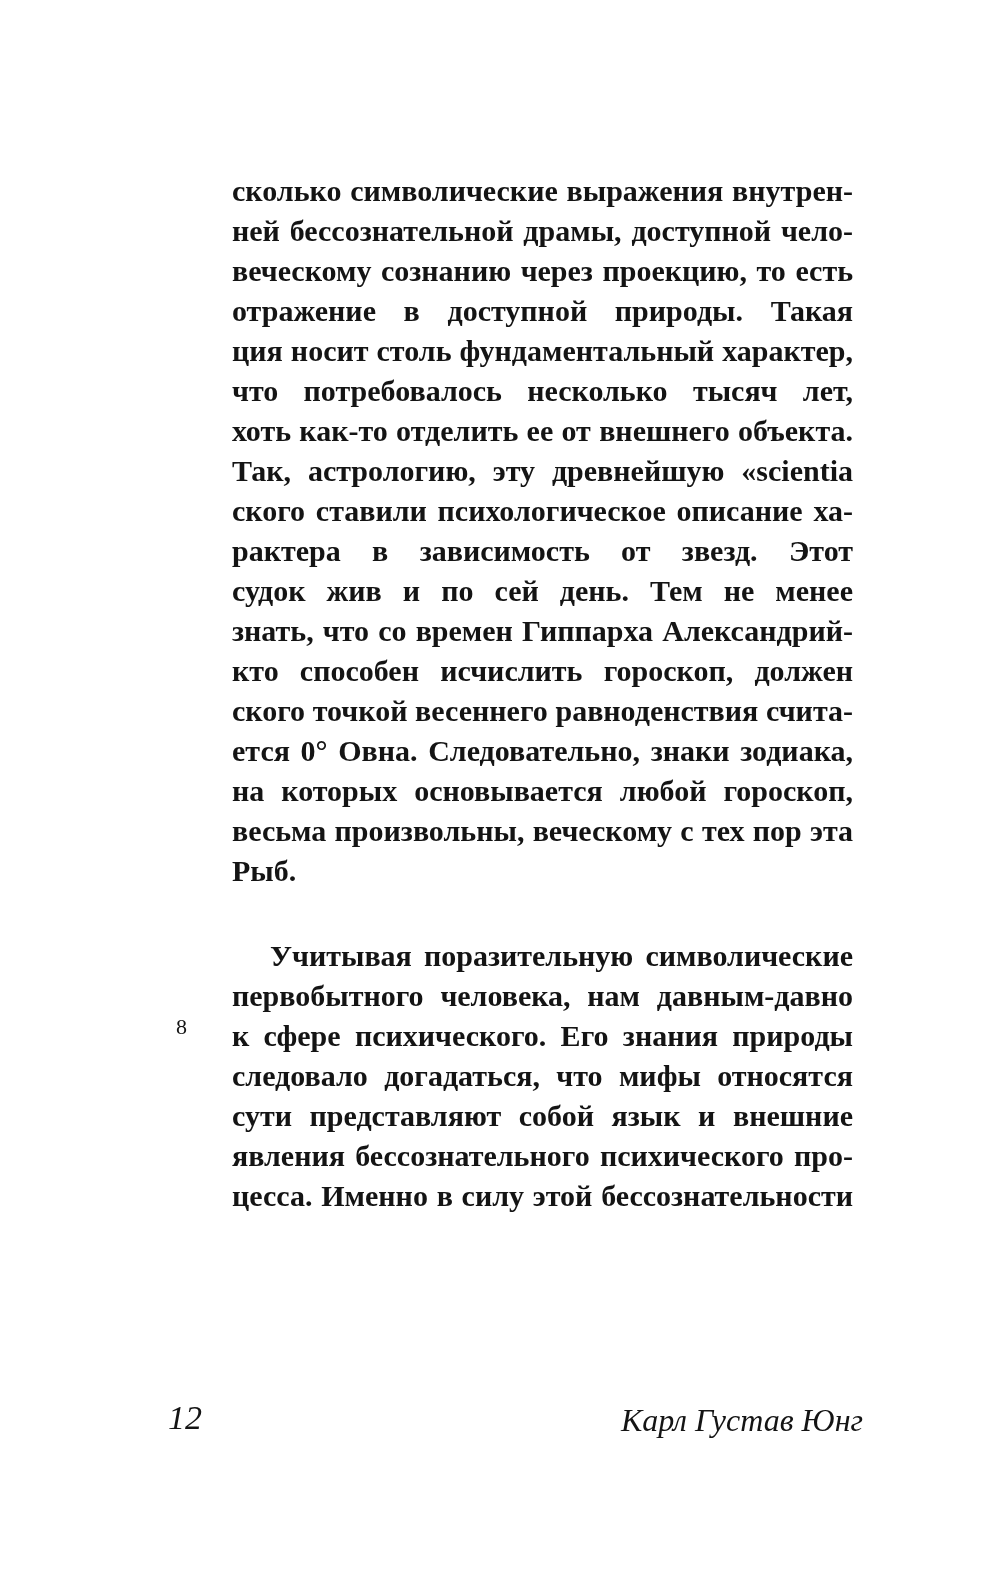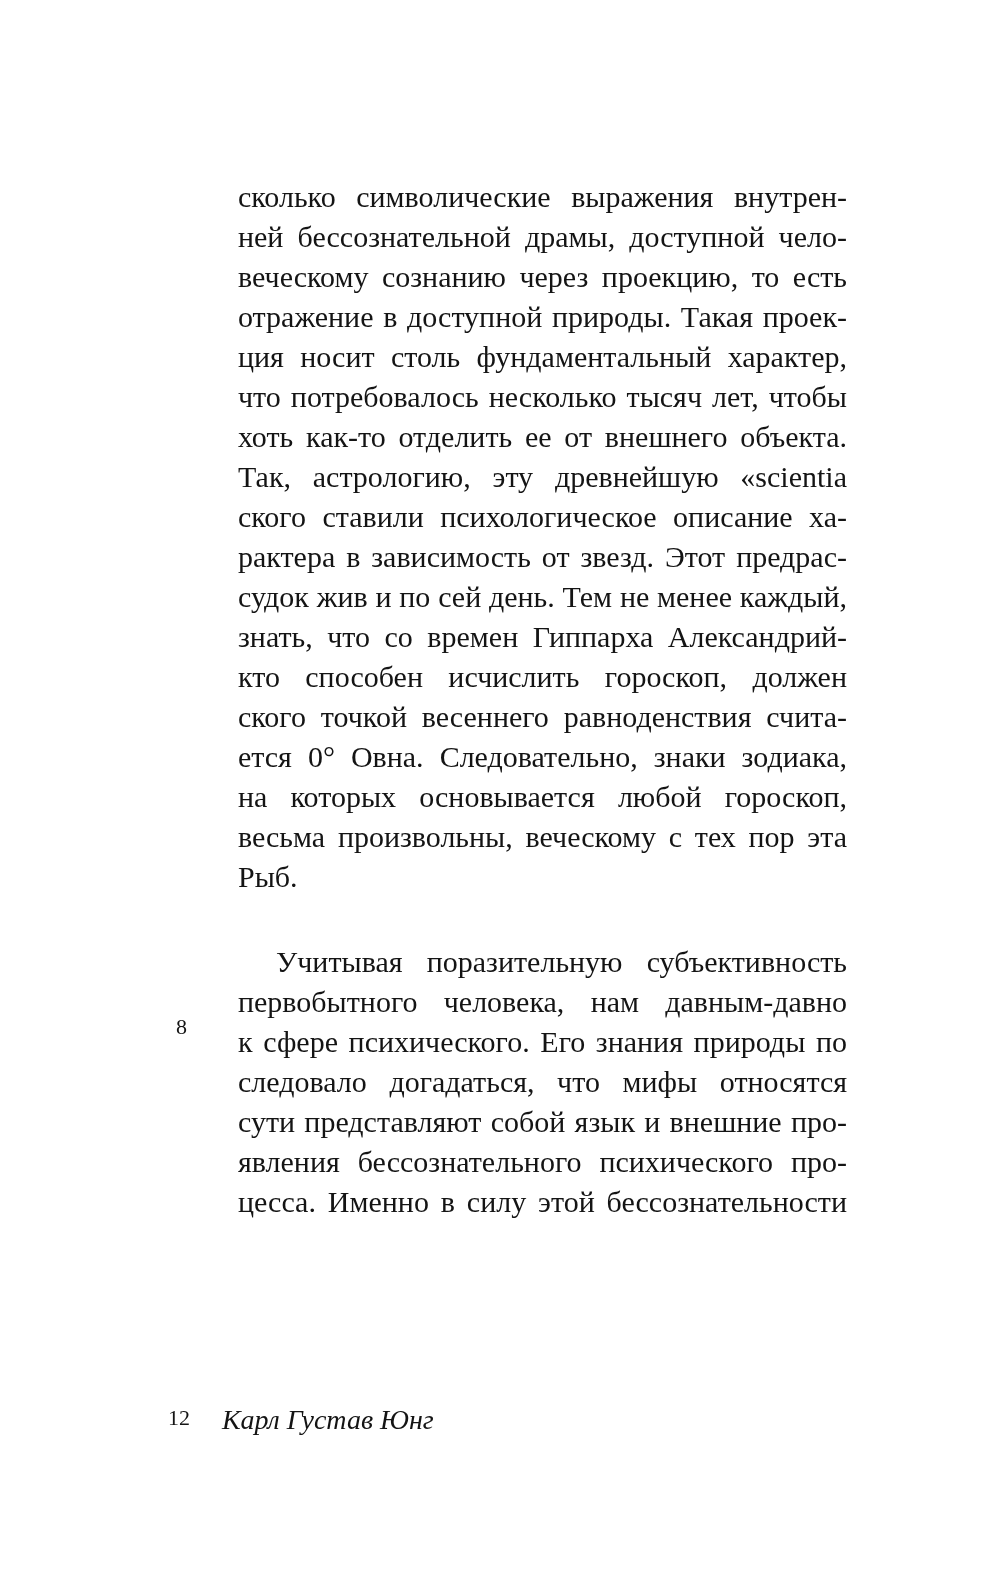--- a/index.html
+++ b/index.html
@@ -17,21 +17,21 @@
     overflow: hidden;
   }
   .text-block {
     position: absolute;
     left: 222px;
     top: 161px;
     width: 641px;
     font-size: 30px;
     line-height: 40px;
   }
-  .paragraph { padding: 0; margin: 16px; }
+  .paragraph { padding: 0; margin: 10px; font-weight: bold; }
   .line {
     height: 40px;
     overflow: hidden;
     text-align: justify;
     text-align-last: justify;
     white-space: normal;
     hyphens: none;
   }
   .line.last-left {
     text-align-last: left;
@@ -46,30 +46,32 @@
     position: absolute;
     left: 176px;
     top: 1014px;
     font-size: 22px;
     line-height: 26px;
   }
   .footer-page-num {
     position: absolute;
     left: 168px;
     top: 1398px;
-    font-size: 22px;
+    font-size: 34px;
     line-height: 40px;
+    font-style: italic;
   }
   .footer-title {
     position: absolute;
     left: 222px;
     top: 1400px;
     width: 641px;
+    text-align: right;
     font-style: italic;
-    font-size: 28px;
+    font-size: 32px;
     line-height: 40px;
   }
 </style>
 </head>
 <body>
 
 <div class="page">
 
   <div class="para-marker">8</div>
 
@@ -88,21 +90,21 @@
         <div class="line">судок жив и по сей день. Тем не менее каждый,</div>
         <div class="line">знать, что со времен Гиппарха Александрий-</div>
         <div class="line">кто способен исчислить гороскоп, должен</div>
         <div class="line">ского точкой весеннего равноденствия счита-</div>
         <div class="line">ется 0° Овна. Следовательно, знаки зодиака,</div>
         <div class="line">на которых основывается любой гороскоп,</div>
         <div class="line">весьма произвольны, веческому с тех пор эта</div>
         <div class="line last-left">Рыб.</div>
       </div>
     <div class="paragraph para-2">
-        <div class="line">Учитывая поразительную субъективность</div>
+        <div class="line">Учитывая поразительную символические</div>
         <div class="line">первобытного человека, нам давным-давно</div>
         <div class="line">к сфере психического. Его знания природы по</div>
         <div class="line">следовало догадаться, что мифы относятся</div>
         <div class="line">сути представляют собой язык и внешние про-</div>
         <div class="line">явления бессознательного психического про-</div>
         <div class="line">цесса. Именно в силу этой бессознательности</div>
       </div>
   </div>
 
   <div class="footer-page-num">12</div>

